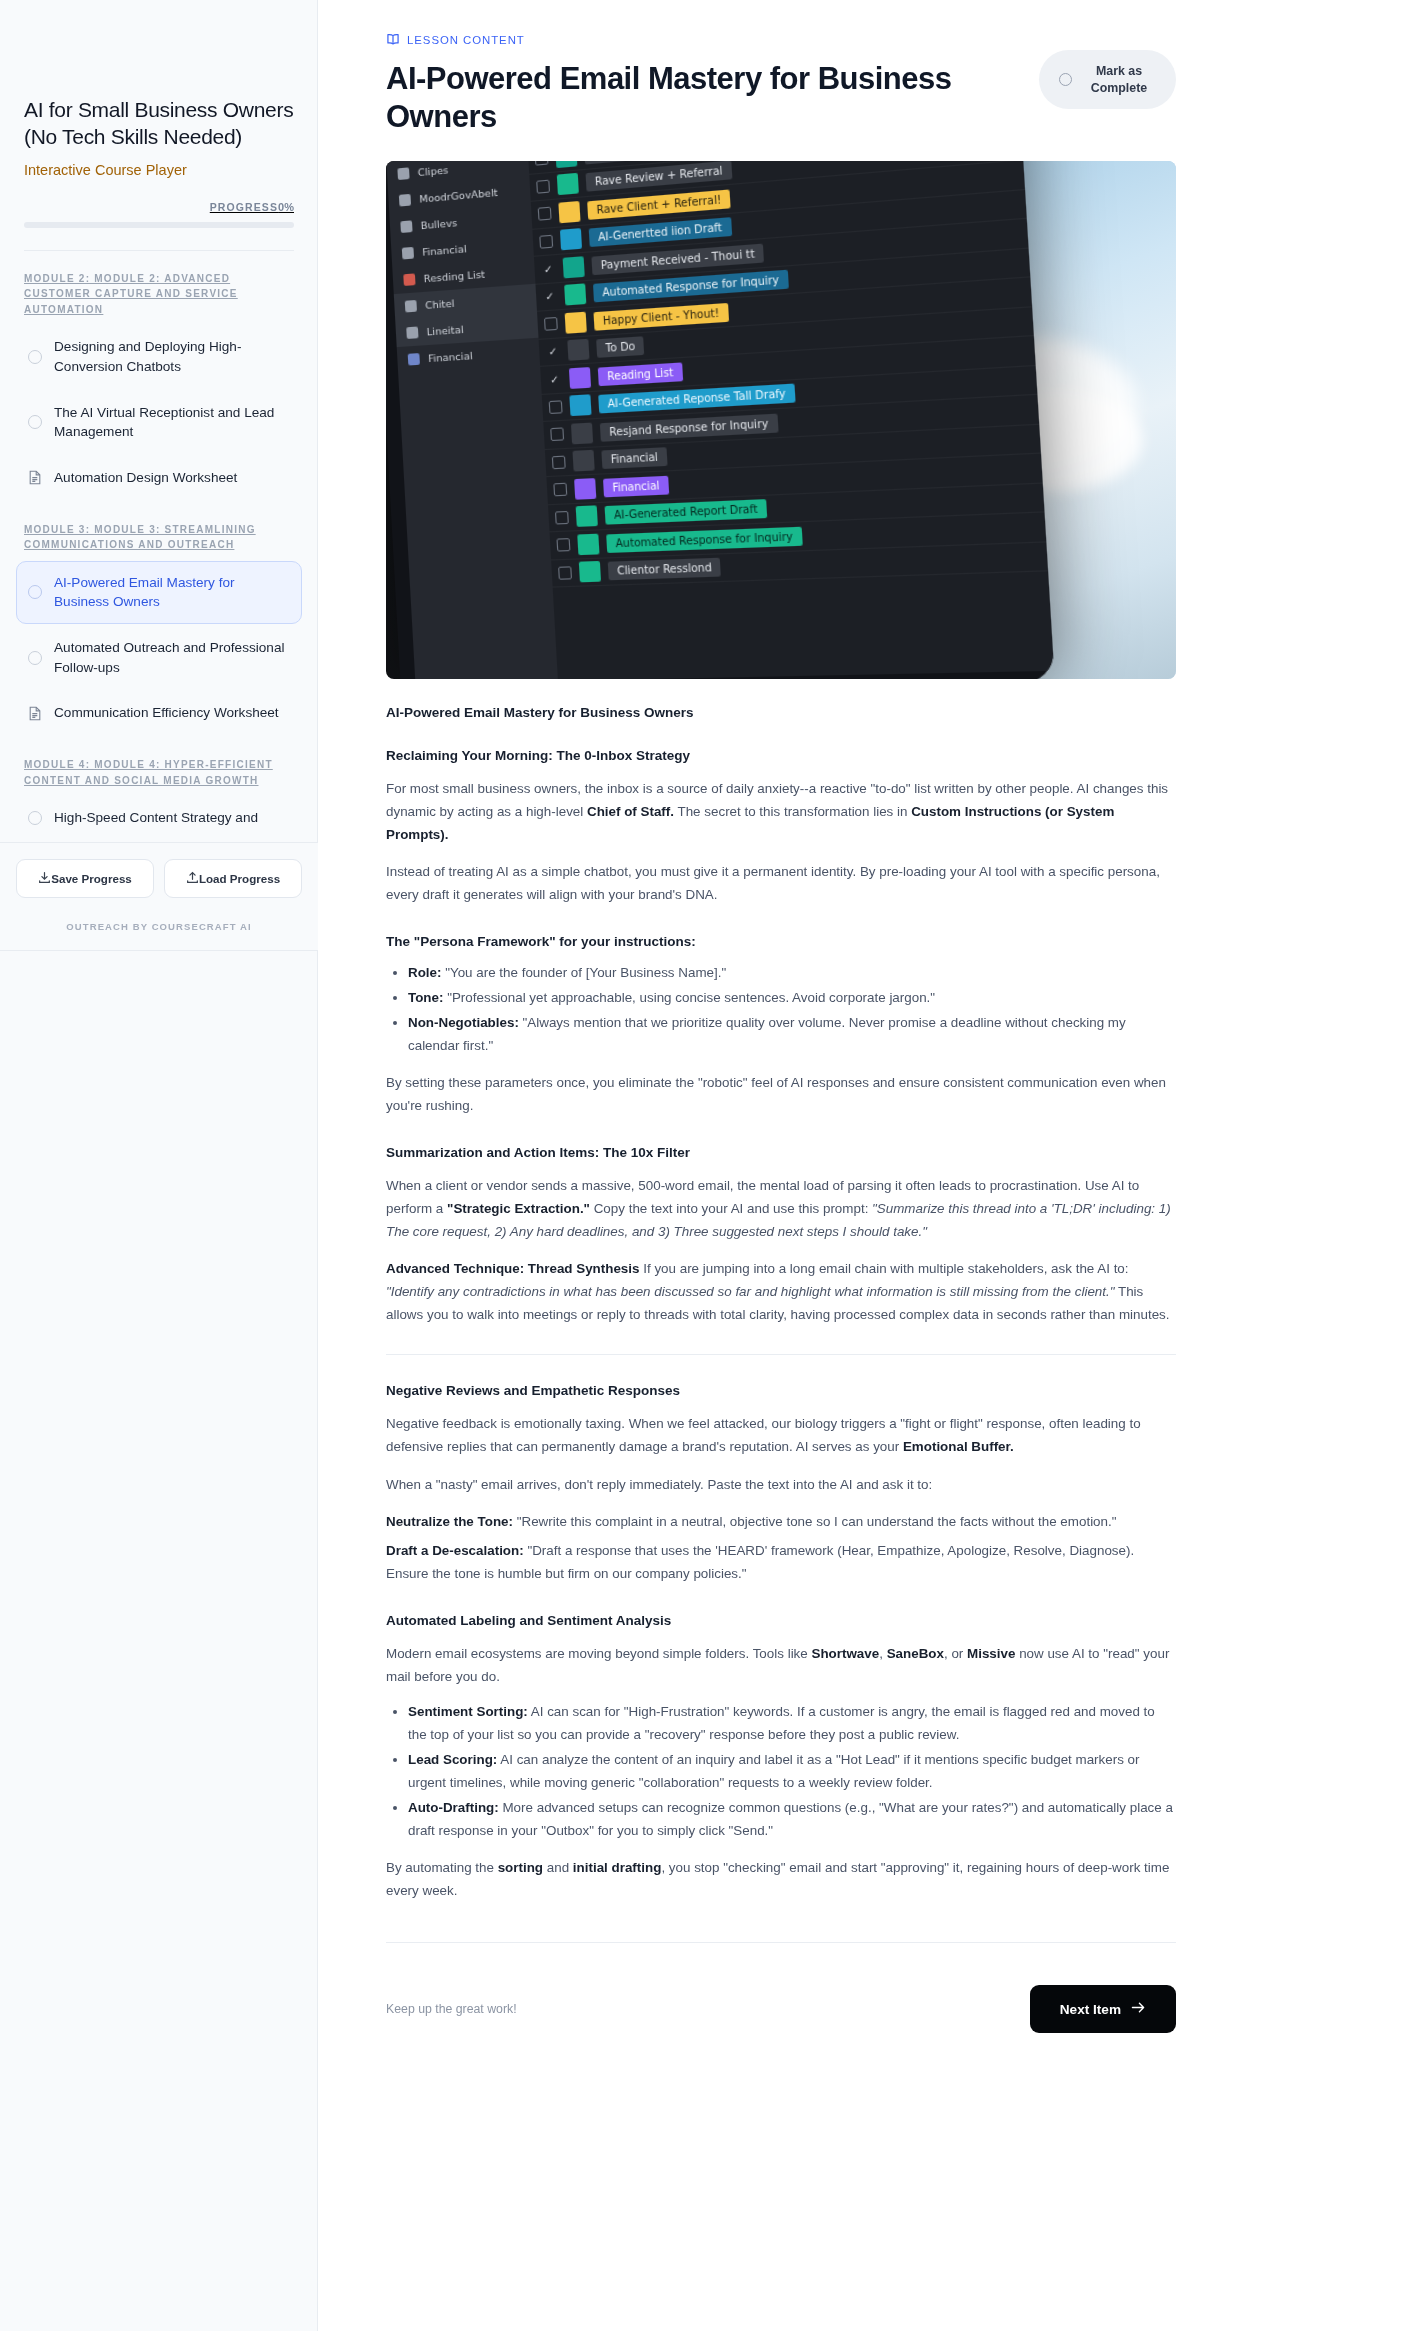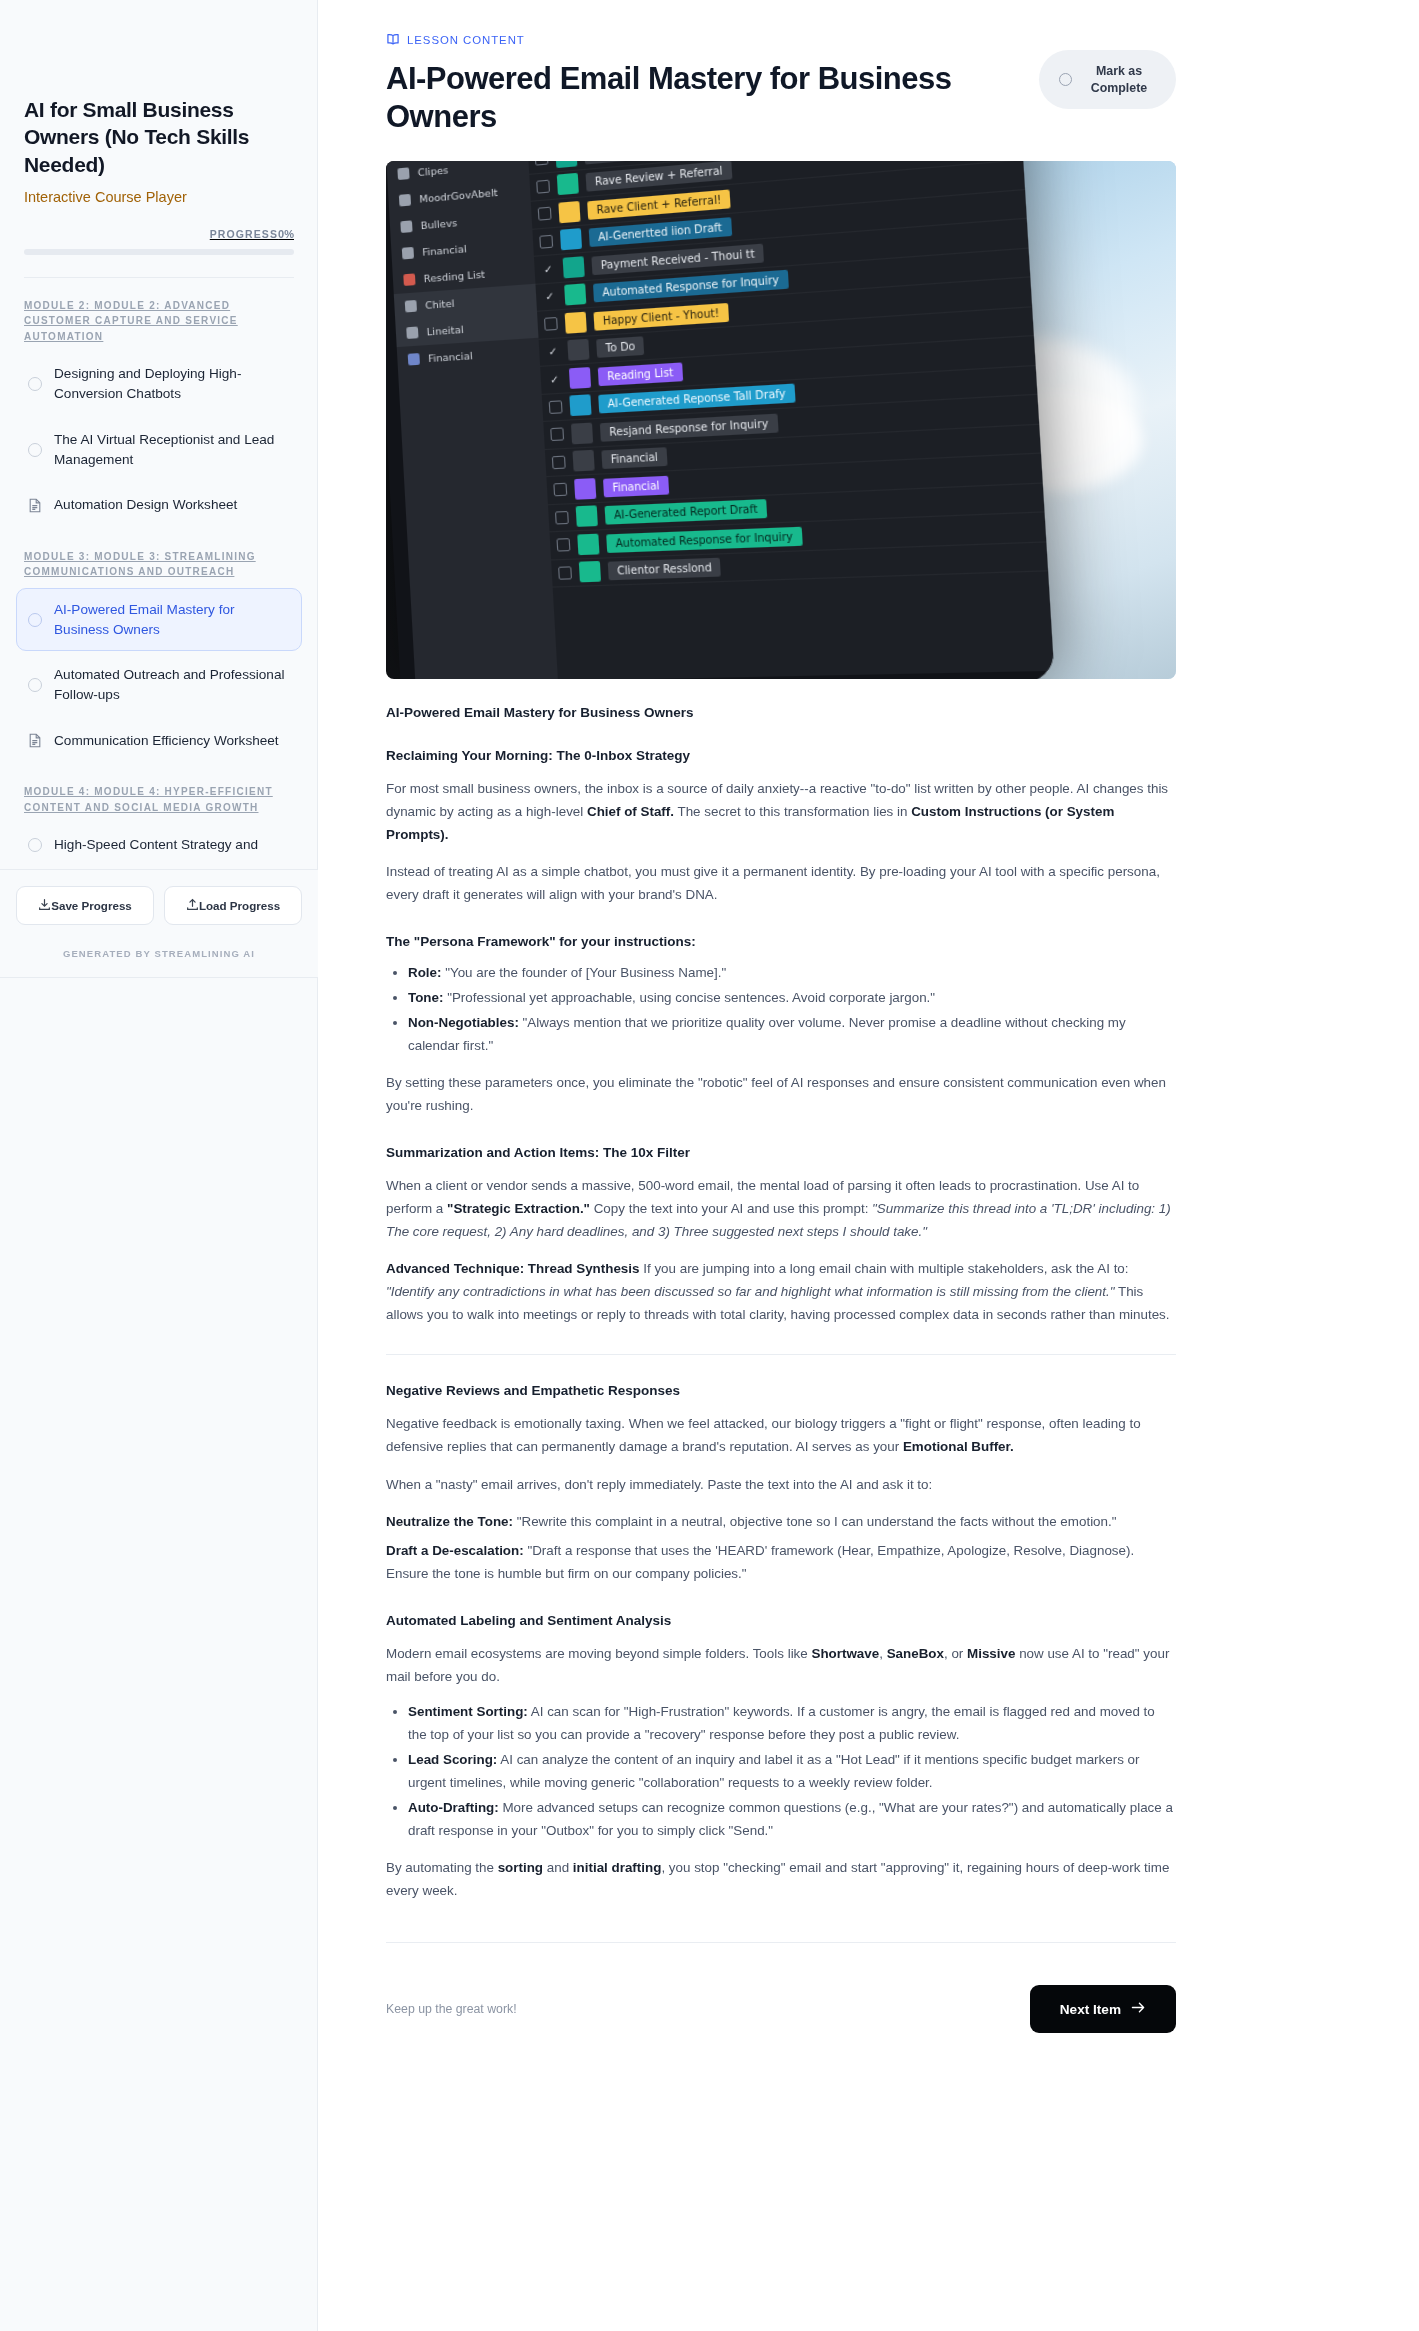--- a/index.html
+++ b/index.html
@@ -28,21 +28,21 @@
   }
   .sidebar-inner {
     width: 318px;
   }
   .sidebar-head {
     padding: 96px 24px 0 24px;
   }
   .course-title {
     font-size: 21px;
     line-height: 1.30;
-    font-weight: 700;
+    font-weight: 400;
     color: #121826;
     letter-spacing: -0.3px;
   }
   .course-sub {
     margin-top: 11px;
     font-size: 14.5px;
     color: #a16207;
     font-weight: 400;
   }
   .progress-row {
@@ -506,21 +506,21 @@
           <button class="foot-btn">
             <span>
               <svg width="13" height="13" viewBox="0 0 14 14" fill="none" stroke="#39424f" stroke-width="1.3" stroke-linecap="round">
                 <path d="M7 9V1.9M4.2 4.5L7 1.7l2.8 2.8"></path>
                   <path d="M1.8 10.6v1.7h10.4v-1.7"></path>
               </svg>
             </span>
             <span>Load Progress</span>
           </button>
         </div>
-        <div class="generated-by">GENERATED BY STREAMLINING AI</div>
+        <div class="generated-by">OUTREACH BY COURSECRAFT AI</div>
       </div>
       <div class="sidebar-bottom-line"></div>
     </div>
   </aside>
 
   <main class="main">
     <div class="main-inner">
 
       <div class="lesson-head">
         <div>

